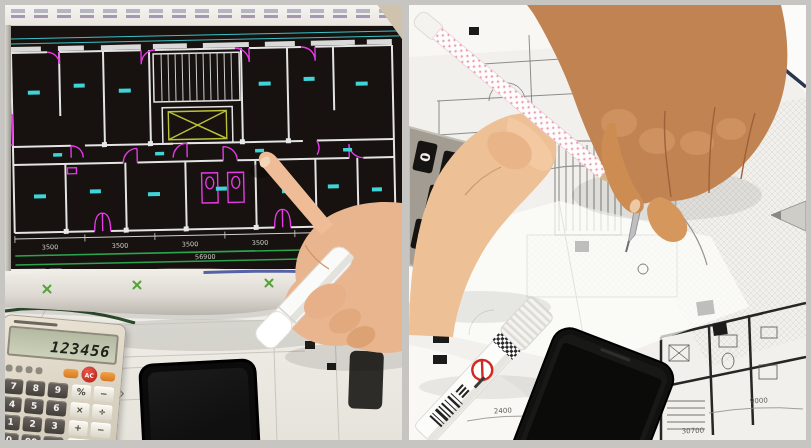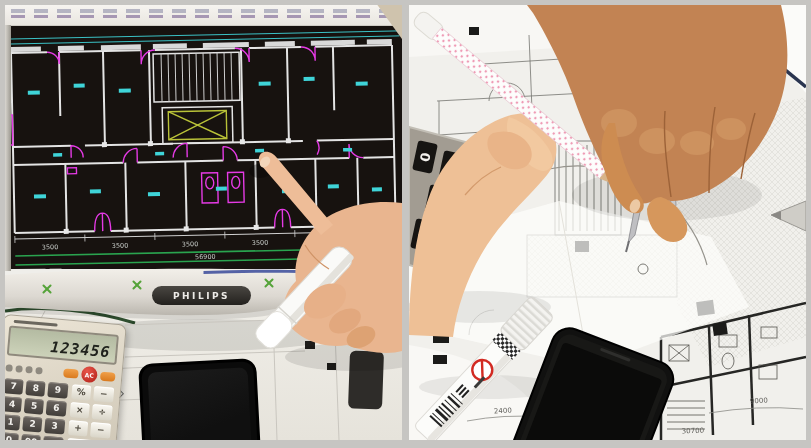--- a/index.html
+++ b/index.html
@@ -241,21 +241,20 @@
             <stop offset="0" stop-color="#f2efe9"></stop>
               <stop offset="0.6" stop-color="#dcd8d1"></stop>
               <stop offset="1" stop-color="#bab6ae"></stop>
           </linearGradient>
         </defs>
         <path d="M0,12 C14,4 45,2 58,16 L58,34 C48,28 44,44 35,50 C25,56 12,48 0,44 Z" fill="url(#bez)"></path>
         <path d="M29,8 C40,5 52,7 58,16 L58,19 C52,10 40,8 29,11 Z" fill="#3a4a9a" opacity="0.85"></path>
         <path d="M0,44 C12,48 25,56 35,50 C44,44 48,28 58,34 L58,40 C48,36 44,50 35,55 C25,60 12,52 0,50 Z" fill="rgba(0,0,0,0.10)"></path>
       </svg>
     </div>
-    <div class="philips">PHILIPS</div>
     <div class="sprig" style="left:36px;top:278px">
         <i></i>
         <i></i>
       </div>
     <div class="sprig" style="left:126px;top:274px">
         <i></i>
         <i></i>
       </div>
     <div class="sprig" style="left:258px;top:272px">
         <i></i>

